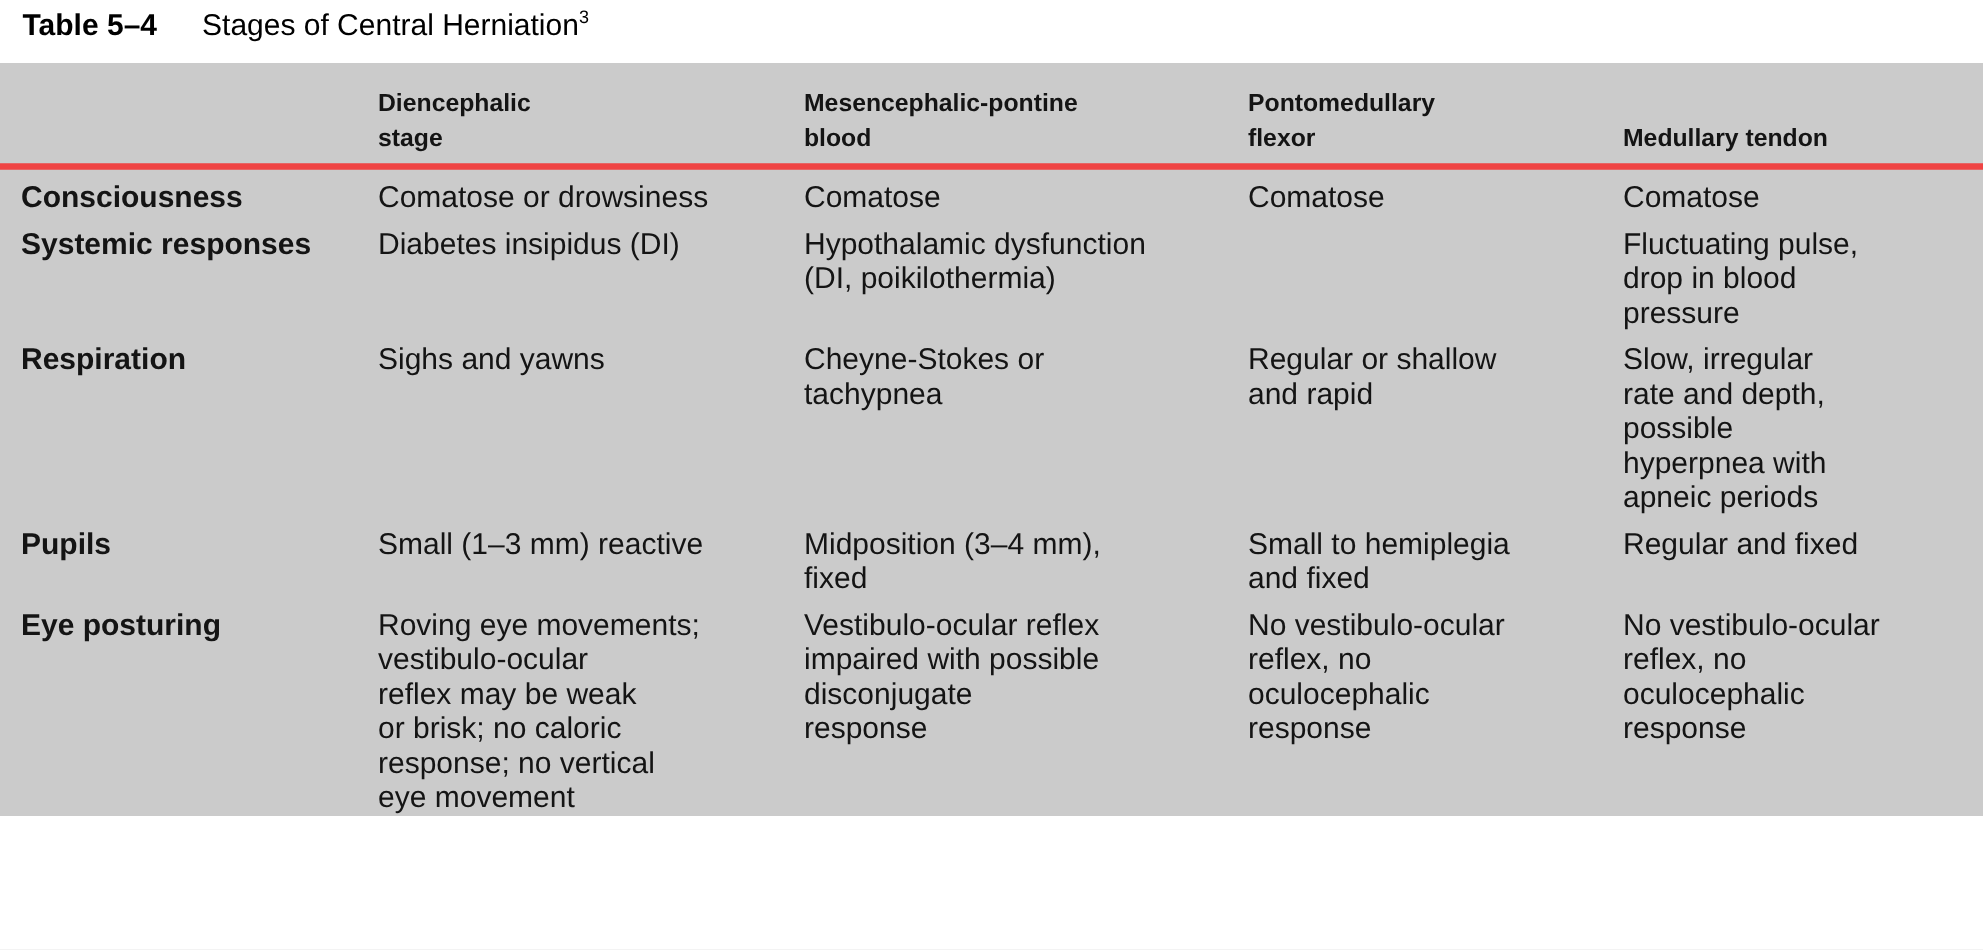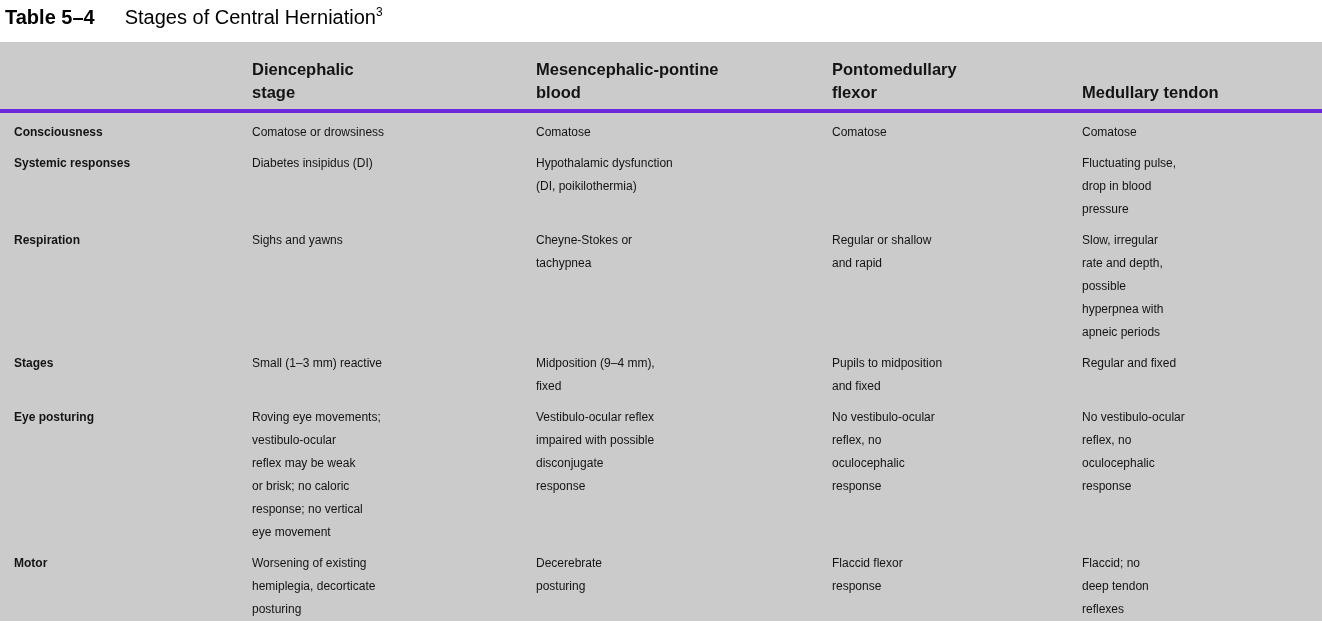--- a/index.html
+++ b/index.html
@@ -10,21 +10,21 @@
   }
   .page {
     position: relative;
     width: 1322px;
     height: 633px;
     background: #ffffff;
     overflow: hidden;
   }
   .title-row {
     height: 42px;
-    padding-left: 5px;
+    padding-left: 15px;
     padding-top: 6px;
     box-sizing: border-box;
     font-size: 20px;
     color: #000000;
     white-space: nowrap;
   }
   .title-number {
     font-weight: bold;
     margin-right: 30px;
   }
@@ -35,34 +35,34 @@
   table.stages {
     width: 1322px;
     border-collapse: collapse;
     table-layout: fixed;
     background: #cbcbcb;
   }
   table.stages th,
   table.stages td {
     text-align: left;
     vertical-align: top;
-    font-size: 12px;
+    font-size: 20px;
     line-height: 23px;
     color: #141414;
     white-space: pre-line;
     padding: 8px 12px 0 0;
     font-weight: normal;
   }
   table.stages thead th {
     vertical-align: bottom;
     font-weight: bold;
     font-size: 16.5px;
     padding-top: 16px;
     padding-bottom: 5px;
-    border-bottom: 4px solid #6d28d9;
+    border-bottom: 4px solid #ef4444;
   }
   table.stages tbody th {
     font-weight: bold;
     padding-left: 14px;
   }
   table.stages thead th.corner {
     padding-left: 14px;
   }
   
   .gray-fill {
@@ -130,25 +130,25 @@
 tachypnea</td>
         <td>Regular or shallow
 and rapid</td>
         <td>Slow, irregular
 rate and depth,
 possible
 hyperpnea with
 apneic periods</td>
       </tr>
       <tr>
-        <th>Stages</th>
+        <th>Pupils</th>
         <td>Small (1–3 mm) reactive</td>
-        <td>Midposition (9–4 mm),
+        <td>Midposition (3–4 mm),
 fixed</td>
-        <td>Pupils to midposition
+        <td>Small to hemiplegia
 and fixed</td>
         <td>Regular and fixed</td>
       </tr>
       <tr>
         <th>Eye posturing</th>
         <td>Roving eye movements;
 vestibulo-ocular
 reflex may be weak
 or brisk; no caloric
 response; no vertical
@@ -159,28 +159,15 @@
 response</td>
         <td>No vestibulo-ocular
 reflex, no
 oculocephalic
 response</td>
         <td>No vestibulo-ocular
 reflex, no
 oculocephalic
 response</td>
       </tr>
-      <tr>
-        <th>Motor</th>
-        <td>Worsening of existing
-hemiplegia, decorticate
-posturing</td>
-        <td>Decerebrate
-posturing</td>
-        <td>Flaccid flexor
-response</td>
-        <td>Flaccid; no
-deep tendon
-reflexes</td>
-      </tr>
     </tbody>
   </table>
 </div>
 
 </body></html>

